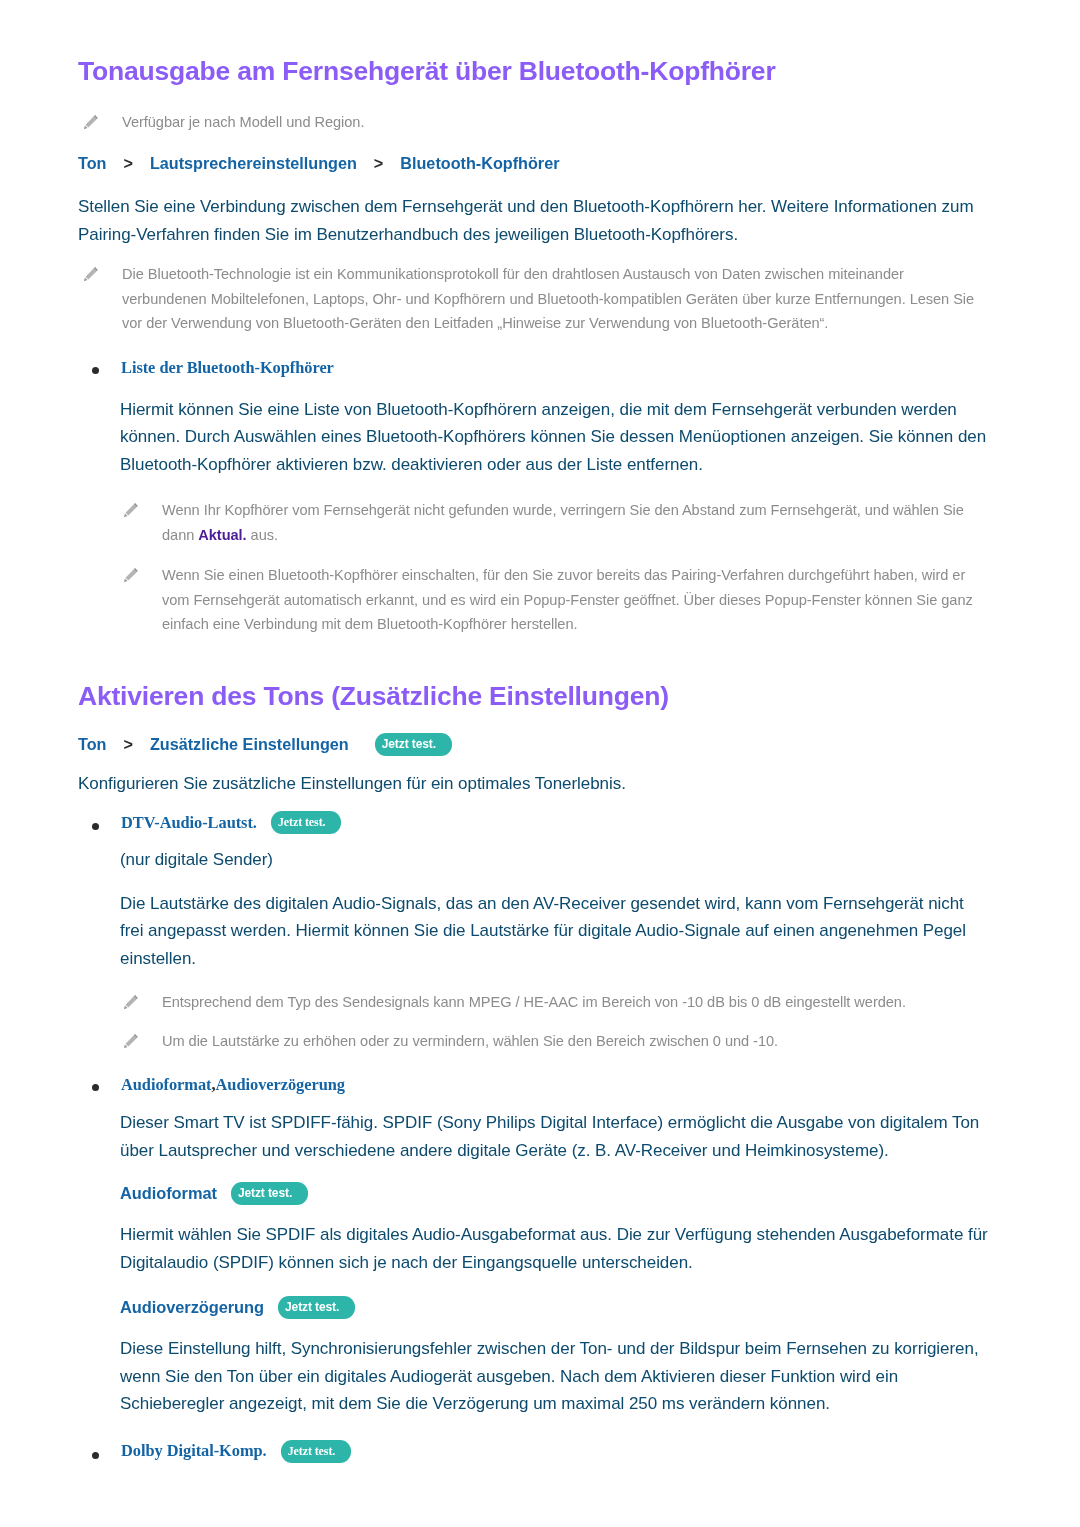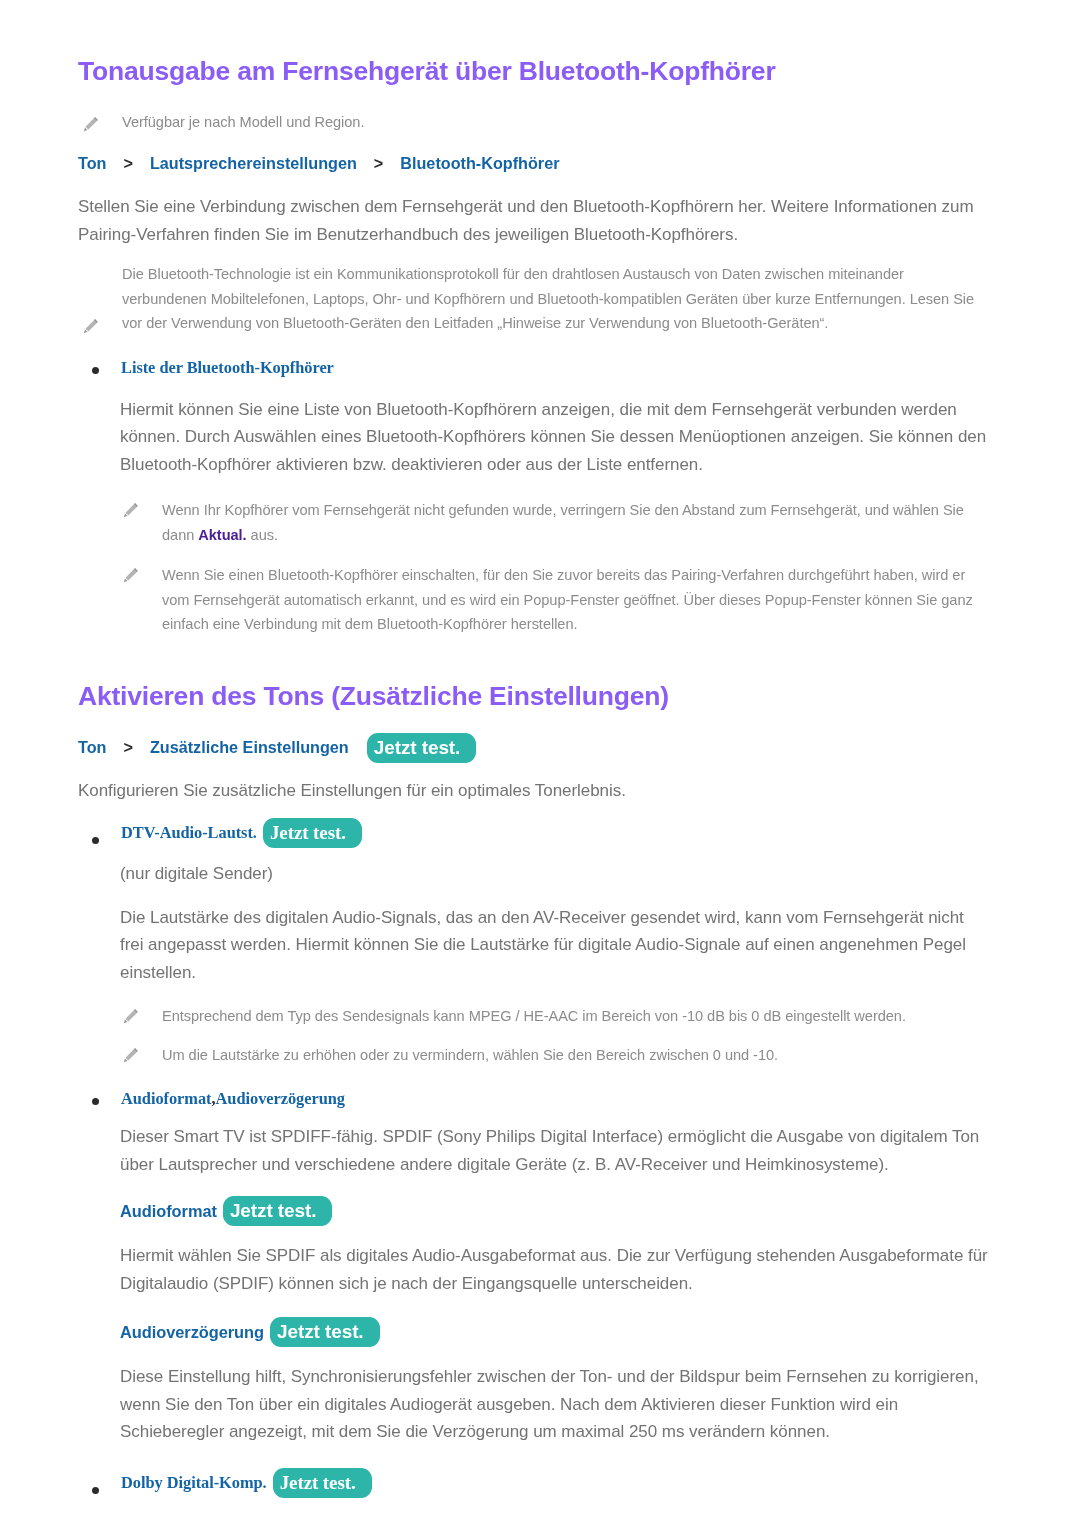--- a/index.html
+++ b/index.html
@@ -45,41 +45,41 @@
     gap: 12px;
   }
   .breadcrumb .sep {
     color: #2b2b2b;
     font-weight: bold;
     padding: 0 5px;
   }
 
   
   p.body {
-    color: #737373;
+    color: #0c4a6e;
     font-size: 17px;
     line-height: 1.62;
     margin: 0;
     padding: 0;
     letter-spacing: -0.05px;
   }
   p.body.indent {
     margin-left: 42px;
   }
 
   
   .note {
     display: flex;
     align-items: flex-start;
     color: #8c8c8c;
     font-size: 14.6px;
     line-height: 1.68;
     letter-spacing: -0.05px;
   }
-  .note.lvl1 { margin-left: 4px; align-items: flex-end; }
+  .note.lvl1 { margin-left: 4px; }
   .note.lvl2 { margin-left: 44px; }
   .note-icon {
     flex: 0 0 auto;
     width: 18px;
     height: 18px;
     margin-top: 4px;
     margin-right: 22px;
   }
   .note-icon svg { display: block; }
   .note-text { flex: 1 1 auto; }
@@ -129,26 +129,26 @@
     display: flex;
     align-items: center;
     flex-wrap: wrap;
   }
 
   
   .badge {
     display: inline-block;
     background: #2cb5a8;
     color: #ffffff;
-    font-size: 19px;
+    font-size: 12px;
     font-weight: bold;
     line-height: 1;
     padding: 5px 16px 6px 7px;
     border-radius: 11px;
-    margin-left: 6px;
+    margin-left: 14px;
     letter-spacing: -0.1px;
     white-space: nowrap;
     position: relative;
     top: 0px;
   }
   .sp12 { height: 12px; }
   .sp14 { height: 14px; }
   .sp16 { height: 16px; }
   .sp18 { height: 18px; }
   .sp20 { height: 20px; }

